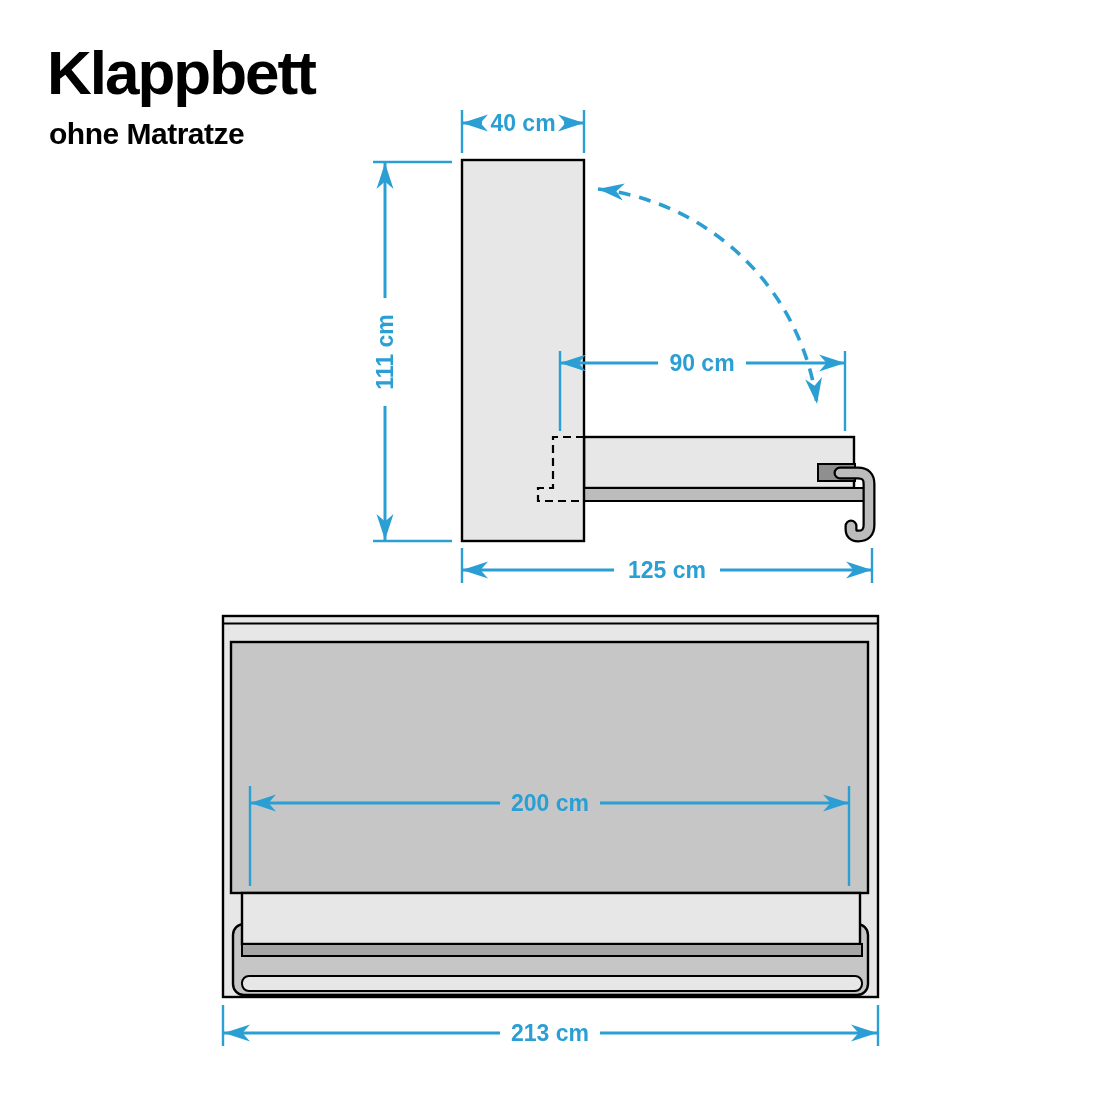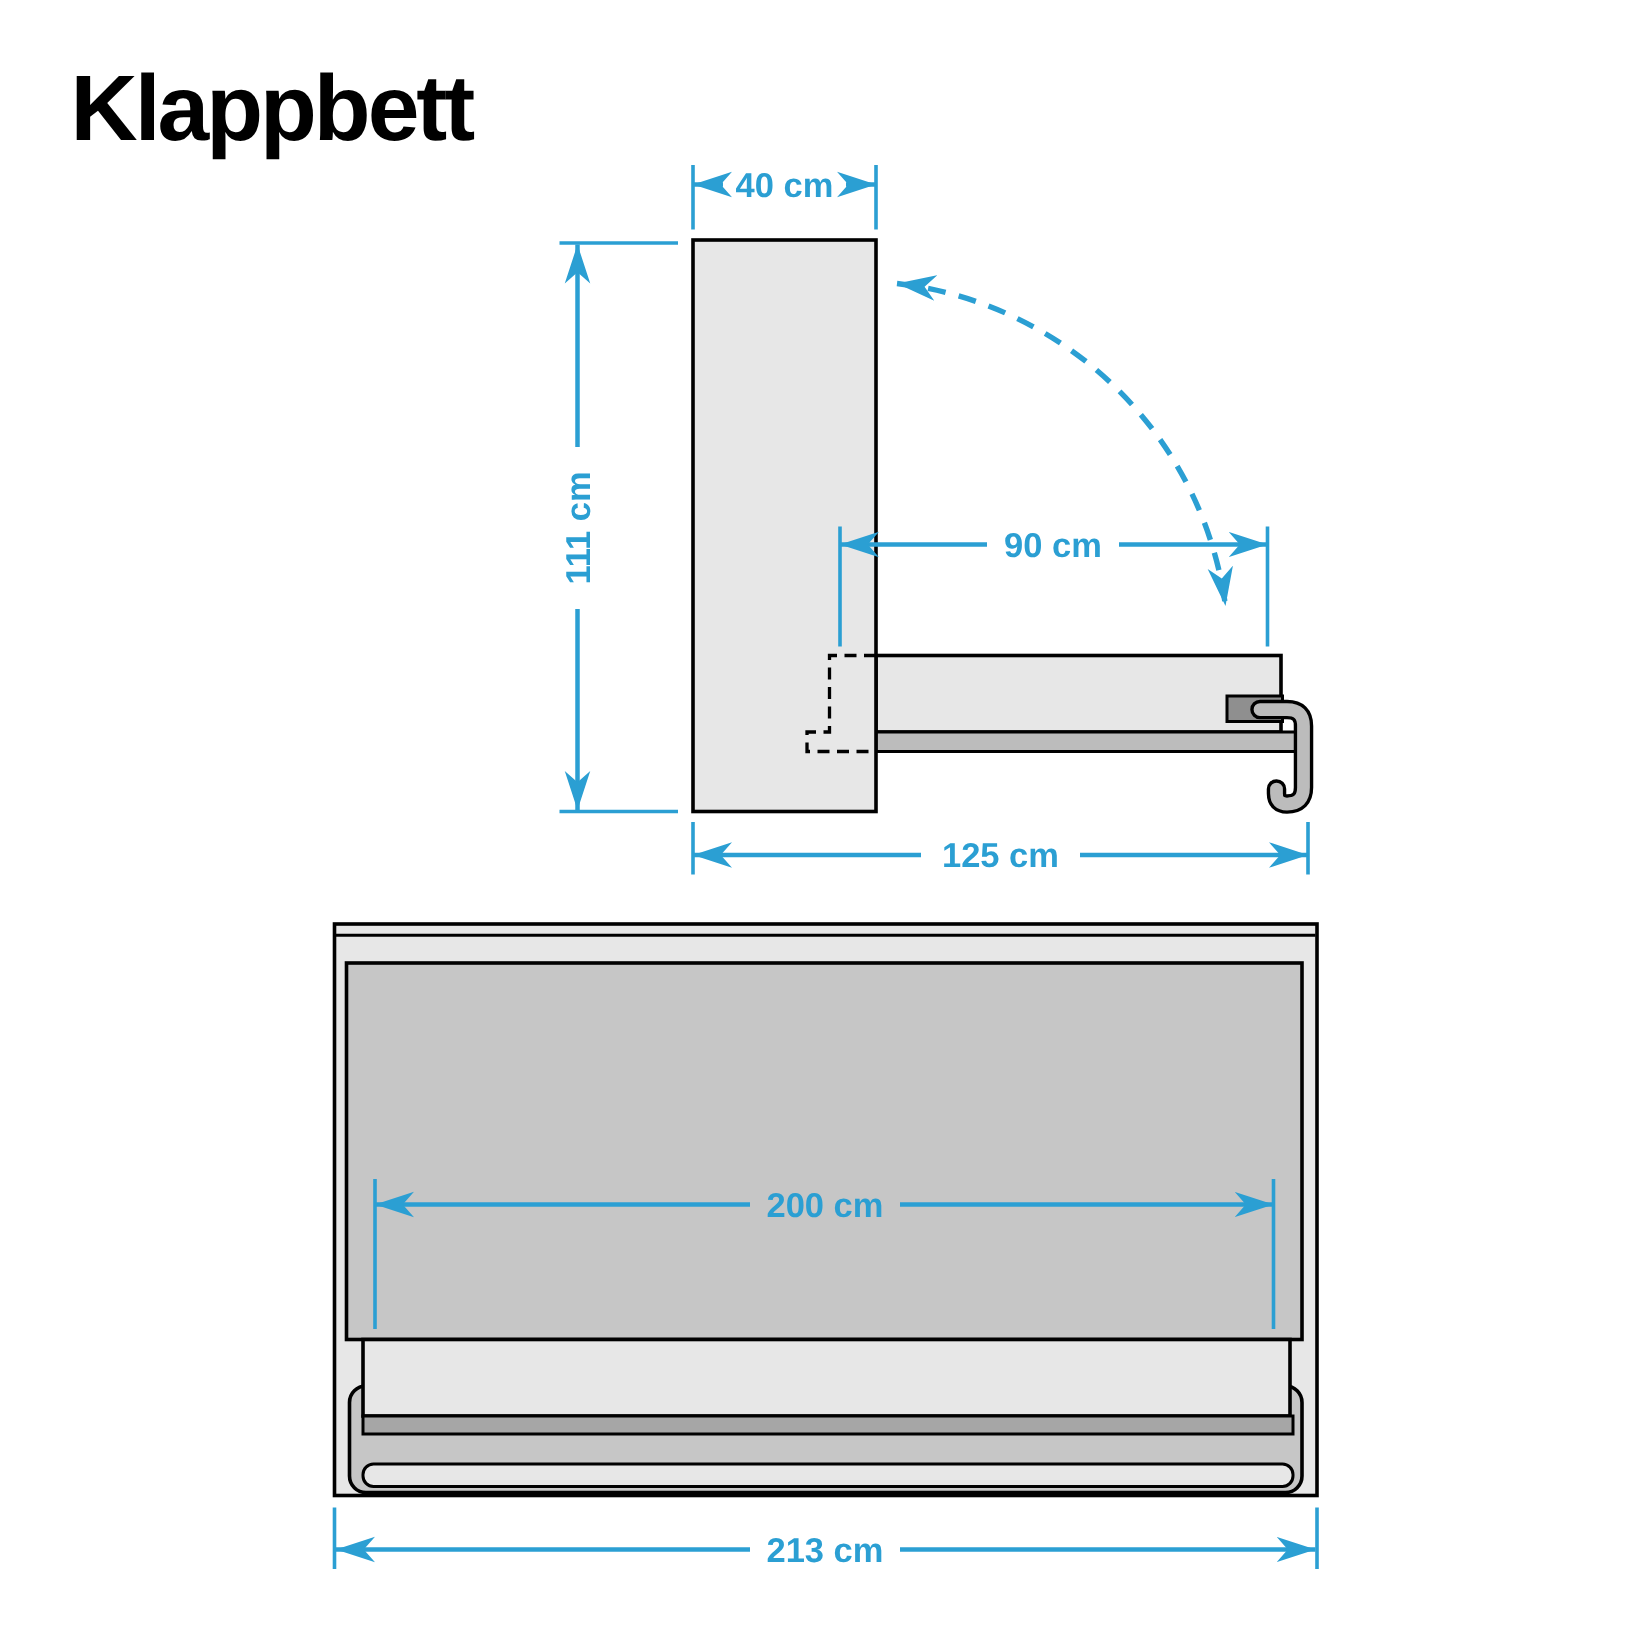--- a/index.html
+++ b/index.html
@@ -50,20 +50,21 @@
   
   .hook-outer{stroke:var(--outline-black,#000);stroke-width:13;fill:none;stroke-linecap:round;stroke-linejoin:round;}
   .hook-inner{stroke:var(--slat-gray,#bcbcbc);stroke-width:8.5;fill:none;stroke-linecap:round;stroke-linejoin:round;}
 </style>
 </head>
 <body>
 
 <div class="stage">
 
   <h1 class="title">Klappbett</h1>
+  <p class="subtitle">ohne Matratze</p>
 
   <svg width="1100" height="1100" viewBox="0 0 1100 1100">
     <defs>
       <marker id="dart" markerUnits="userSpaceOnUse" markerWidth="27" markerHeight="18" refX="26" refY="9" orient="auto-start-reverse">
         <path d="M26,9 L0,0.5 L7.5,9 L0,17.5 Z" class="marker-fill"></path>
       </marker>
     </defs>
 
     <g>
 

